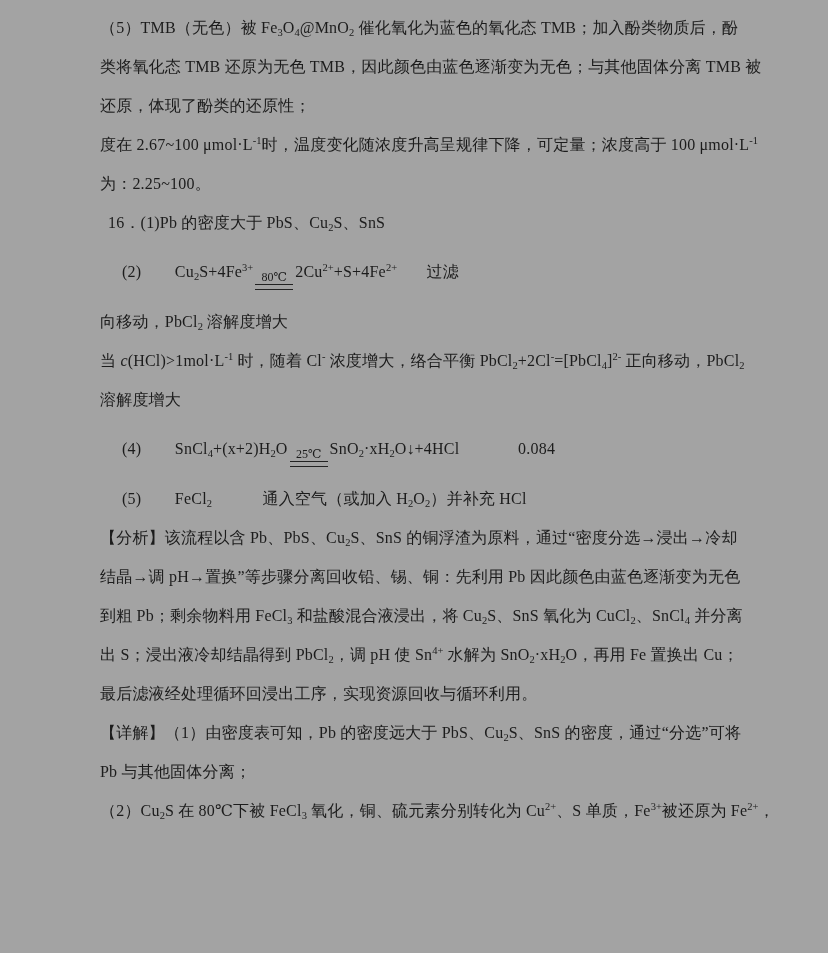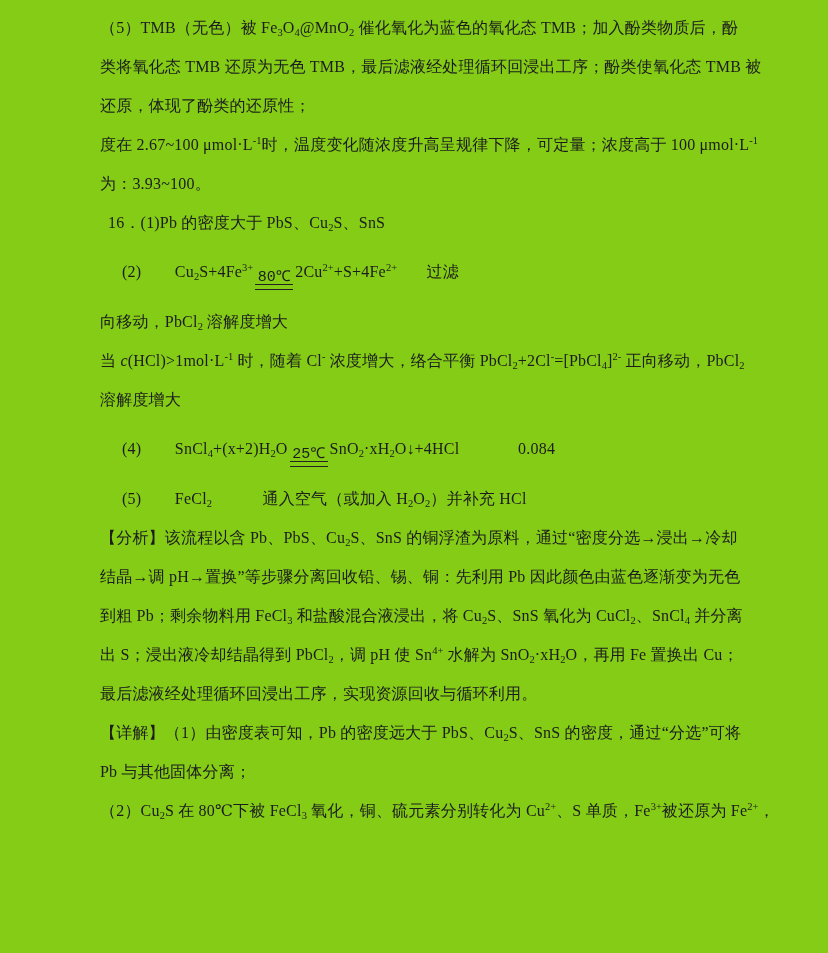--- a/index.html
+++ b/index.html
@@ -1,51 +1,51 @@
 <!DOCTYPE html>
 <html><head>
 <meta charset="utf-8">
 <style>
   html,body{margin:0;padding:0;background:#e8e8e8;}
   #page{
-    width:828px;height:953px;margin:0 auto;background:#84cc16;
+    width:828px;height:953px;margin:0 auto;background:#a3a3a3;
     box-sizing:border-box;padding:8px 100px 0 100px;overflow:hidden;
     font-family:"Liberation Serif","DejaVu Serif","DejaVu Sans",serif;
     color:#1c1c1c;font-size:16px;
   }
   .line{
     height:39px;line-height:39px;white-space:pre;
     letter-spacing:0.2px;
   }
   .line.eq{height:60px;line-height:60px;}
   .line.ind{padding-left:22px;}
   .line.ind-sm{padding-left:8px;}
   sub{font-size:10.5px;line-height:0;vertical-align:-3px;letter-spacing:0;}
   sup{font-size:10.5px;line-height:0;vertical-align:6px;letter-spacing:0;}
   i{font-style:italic;}
   .rxncond{
     display:inline-flex;flex-direction:column;align-items:center;justify-content:center;
     vertical-align:-4px;margin:0 2px;line-height:normal;
   }
-  .rxncond .cond{font-size:15px;line-height:13px;letter-spacing:0;font-family:Liberation Mono, monospace;}
+  .rxncond .cond{font-size:12px;line-height:13px;letter-spacing:0;}
   .rxncond .dline{
     align-self:stretch;height:4px;min-width:38px;
     border-top:1.4px solid #222;border-bottom:1.4px solid #222;
   }
 </style>
 </head>
 <body>
 
 <div id="page">
   <div id="doc-body">
       <div class="line">（5）TMB（无色）被 Fe<sub>3</sub>O<sub>4</sub>@MnO<sub>2</sub> 催化氧化为蓝色的氧化态 TMB；加入酚类物质后，酚</div>
-      <div class="line">类将氧化态 TMB 还原为无色 TMB，最后滤液经处理循环回浸出工序；酚类使氧化态 TMB 被</div>
+      <div class="line">类将氧化态 TMB 还原为无色 TMB，因此颜色由蓝色逐渐变为无色；与其他固体分离 TMB 被</div>
       <div class="line">还原，体现了酚类的还原性；</div>
       <div class="line">度在 2.67~100 μmol·L<sup>-1</sup>时，温度变化随浓度升高呈规律下降，可定量；浓度高于 100 μmol·L<sup>-1</sup></div>
-      <div class="line">为：3.93~100。</div>
+      <div class="line">为：2.25~100。</div>
       <div class="line ind-sm">16．(1)Pb 的密度大于 PbS、Cu<sub>2</sub>S、SnS</div>
       <div class="line eq ind">(2)        Cu<sub>2</sub>S+4Fe<sup>3+</sup><span class="rxncond"><span class="cond">80℃</span><span class="dline"></span></span>2Cu<sup>2+</sup>+S+4Fe<sup>2+</sup>       过滤</div>
       <div class="line">向移动，PbCl<sub>2</sub> 溶解度增大</div>
       <div class="line">当 <i>c</i>(HCl)&gt;1mol·L<sup>-1</sup> 时，随着 Cl<sup>-</sup> 浓度增大，络合平衡 PbCl<sub>2</sub>+2Cl<sup>-</sup>=[PbCl<sub>4</sub>]<sup>2-</sup> 正向移动，PbCl<sub>2</sub></div>
       <div class="line">溶解度增大</div>
       <div class="line eq ind">(4)        SnCl<sub>4</sub>+(x+2)H<sub>2</sub>O<span class="rxncond"><span class="cond">25℃</span><span class="dline"></span></span>SnO<sub>2</sub>·xH<sub>2</sub>O↓+4HCl              0.084</div>
       <div class="line ind">(5)        FeCl<sub>2</sub>            通入空气（或加入 H<sub>2</sub>O<sub>2</sub>）并补充 HCl</div>
       <div class="line">【分析】该流程以含 Pb、PbS、Cu<sub>2</sub>S、SnS 的铜浮渣为原料，通过“密度分选→浸出→冷却</div>
       <div class="line">结晶→调 pH→置换”等步骤分离回收铅、锡、铜：先利用 Pb 因此颜色由蓝色逐渐变为无色</div>
       <div class="line">到粗 Pb；剩余物料用 FeCl<sub>3</sub> 和盐酸混合液浸出，将 Cu<sub>2</sub>S、SnS 氧化为 CuCl<sub>2</sub>、SnCl<sub>4</sub> 并分离</div>

